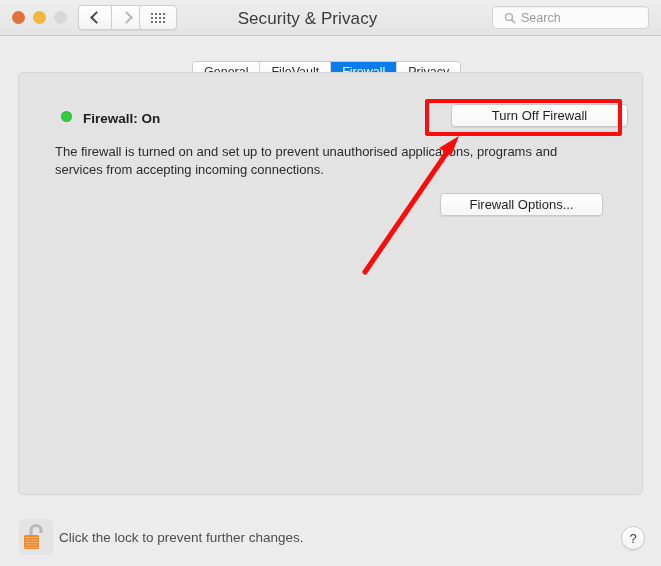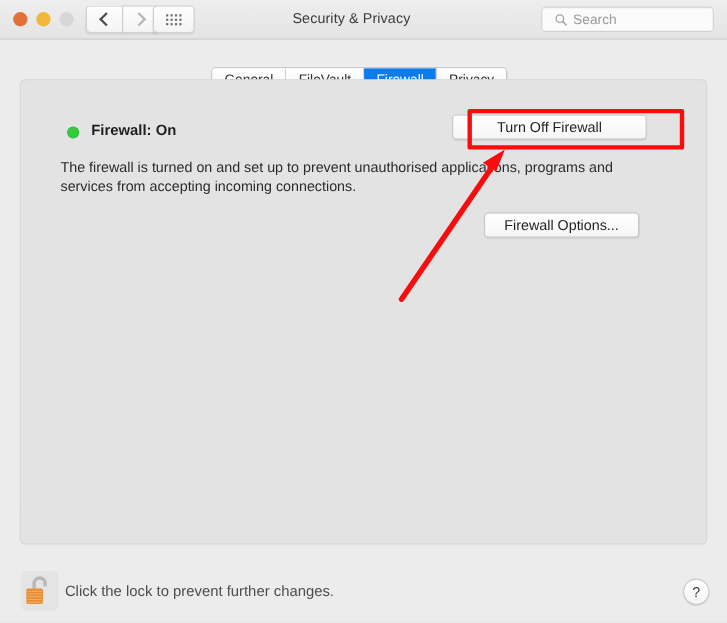--- a/index.html
+++ b/index.html
@@ -88,24 +88,24 @@
   .dots {
     display: grid;
     grid-template-columns: repeat(4, 2px);
     grid-template-rows: repeat(3, 2px);
     gap: 2px;
   }
   .dots i { background: #6e6e6e; width: 2px; height: 2px; display:block; }
 
   .wintitle {
     position: absolute;
-    left: 16px; top: 9px;
+    left: 4px; top: 9px;
     width: 607px;
     text-align: center;
-    font-size: 13px;
+    font-size: 17px;
     color: #3b3b3b;
     letter-spacing: 0.1px;
   }
 
   .searchfield {
     position: absolute;
     right: 12px; top: 6px;
     width: 157px; height: 23px;
     background: #fbfbfb;
     border: 1px solid #d2d2d2;
@@ -160,21 +160,21 @@
     background: #e3e3e3;
     border: 1px solid #d6d6d6;
     border-radius: 5px;
     box-sizing: border-box;
   }
 
   .status-row {
     position: absolute;
     left: 42px; top: 38px;
     display: flex;
-    align-items: flex-end;
+    align-items: flex-start;
   }
   .status-dot {
     width: 11px; height: 11px;
     border-radius: 50%;
     background: #33cc40;
     box-shadow: inset 0 0 2px rgba(0,0,0,0.18);
   }
   .status-label {
     margin-left: 11px;
     font-size: 13.5px;
@@ -199,27 +199,27 @@
     box-shadow: 0 1px 1px rgba(0,0,0,0.08);
     font-size: 13px;
     color: #1f1f1f;
     display: flex;
     align-items: center;
     justify-content: center;
     box-sizing: border-box;
   }
   .btn-turnoff {
     position: absolute;
-    left: 392px; top: 31px;
+    left: 432px; top: 31px;
     width: 177px; height: 23px;
   }
   .btn-options {
     position: absolute;
     left: 421px; top: 120px;
-    width: 141px; height: 23px;
+    width: 163px; height: 23px;
   }
 
   
   .annot-box {
     position: absolute;
     left: 425px; top: 99px;
     width: 197px; height: 37px;
     border: 4px solid #fb0b0b;
     border-radius: 2px;
     box-sizing: border-box;

